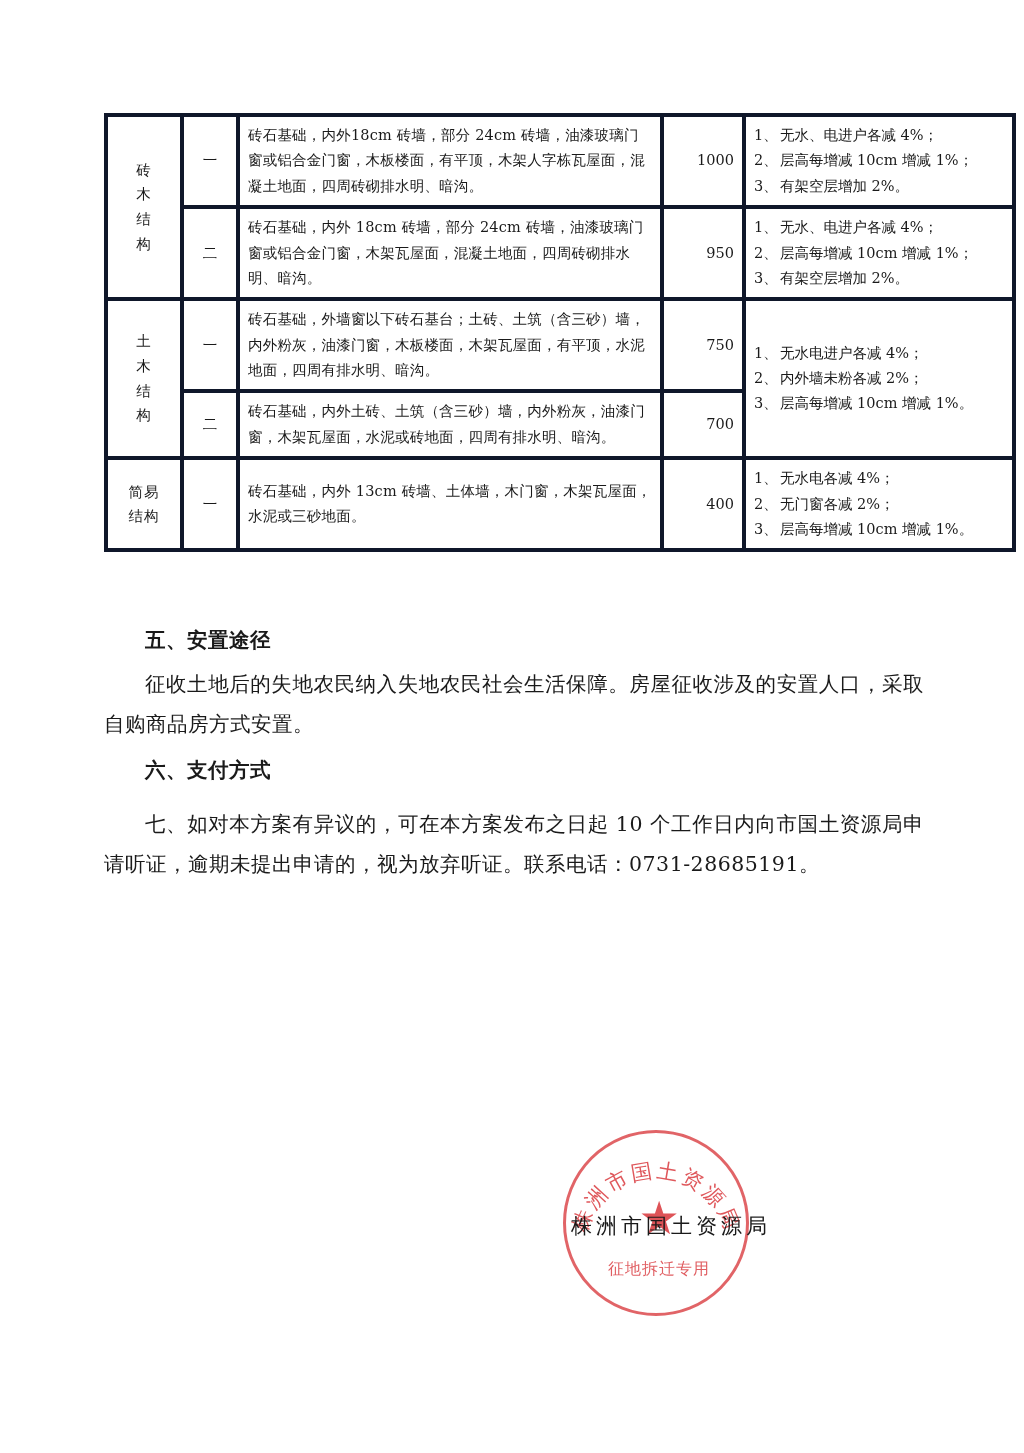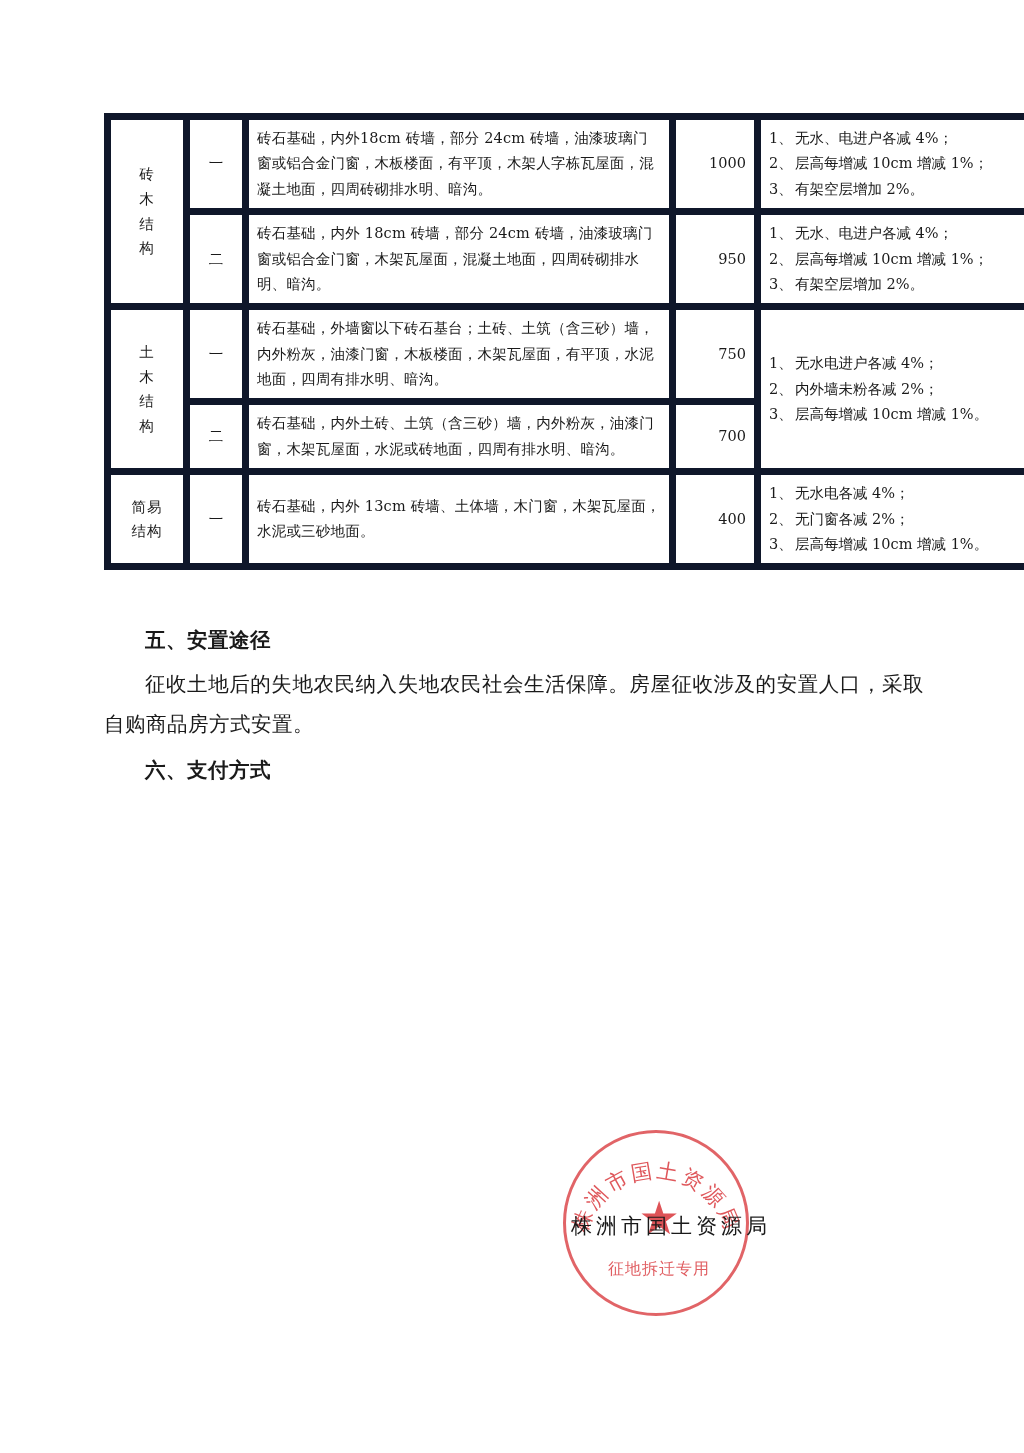--- a/index.html
+++ b/index.html
@@ -27,21 +27,21 @@
     left: 104px;
     top: 113px;
     width: 816px;
   }
   table.comp {
     border-collapse: collapse;
     width: 816px;
     table-layout: fixed;
   }
   table.comp td {
-    border: 7px solid #0f172a;
+    border: 4px solid #0f172a;
     vertical-align: middle;
     font-size: 14.5px;
     line-height: 1.75;
     padding: 6px 8px;
     font-family: "DejaVu Serif", "Liberation Serif", serif;
   }
   td.c-struct {
     width: 56px;
     text-align: center;
     letter-spacing: 1px;
@@ -247,20 +247,21 @@
   </div>
 
   <div class="body-text" style="top: 615px;">
 
 
     <p class="head">五、安置途径</p>
     <p class="para">征收土地后的失地农民纳入失地农民社会生活保障。房屋征收涉及的安置人口，采取自购商品房方式安置。</p>
 
     <p class="head">六、支付方式</p>
 
+    <p class="para" style="margin-top:14px;">七、如对本方案有异议的，可在本方案发布之日起 10 个工作日内向市国土资源局申请听证，逾期未提出申请的，视为放弃听证。联系电话：0731-28685191。</p>
   </div>
 
   <div class="seal">
     <div class="ring"></div>
     <svg width="186" height="186" viewBox="0 0 186 186">
       <defs>
         <path id="arcTop" d="M 22,108 A 72,72 0 0 1 164,108" fill="none"></path>
       </defs>
       <text font-family="DejaVu Serif, Liberation Serif, serif" font-size="21" fill="rgba(214,40,45,0.78)" letter-spacing="3">
         <textPath href="#arcTop" startOffset="50%" text-anchor="middle">株洲市国土资源局</textPath>

